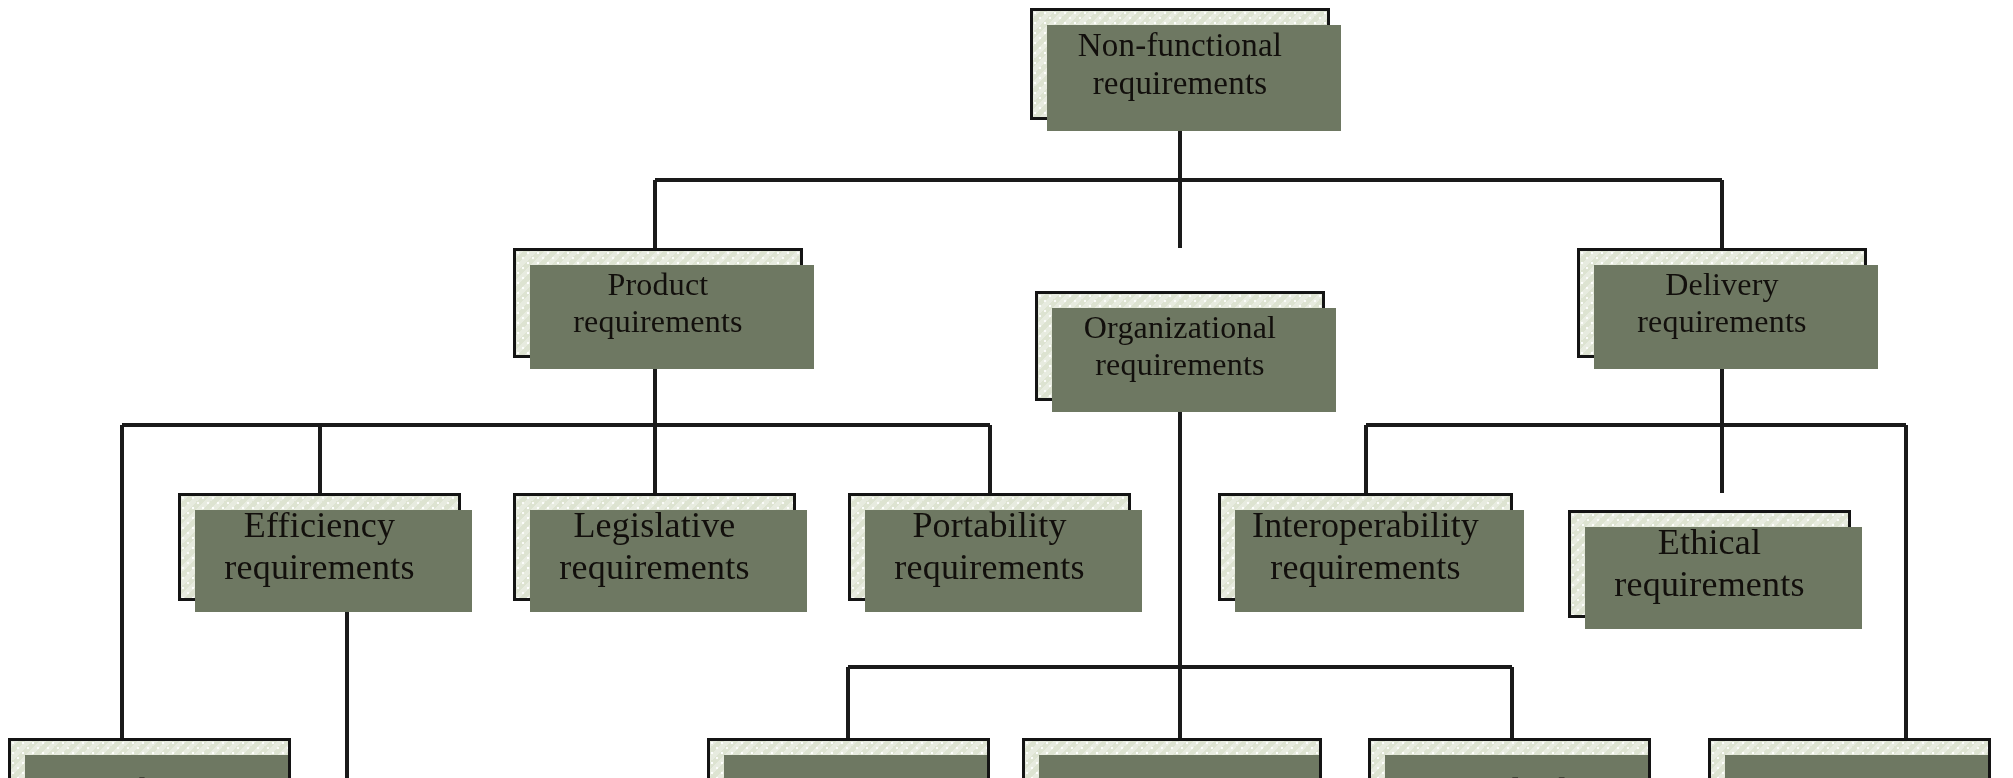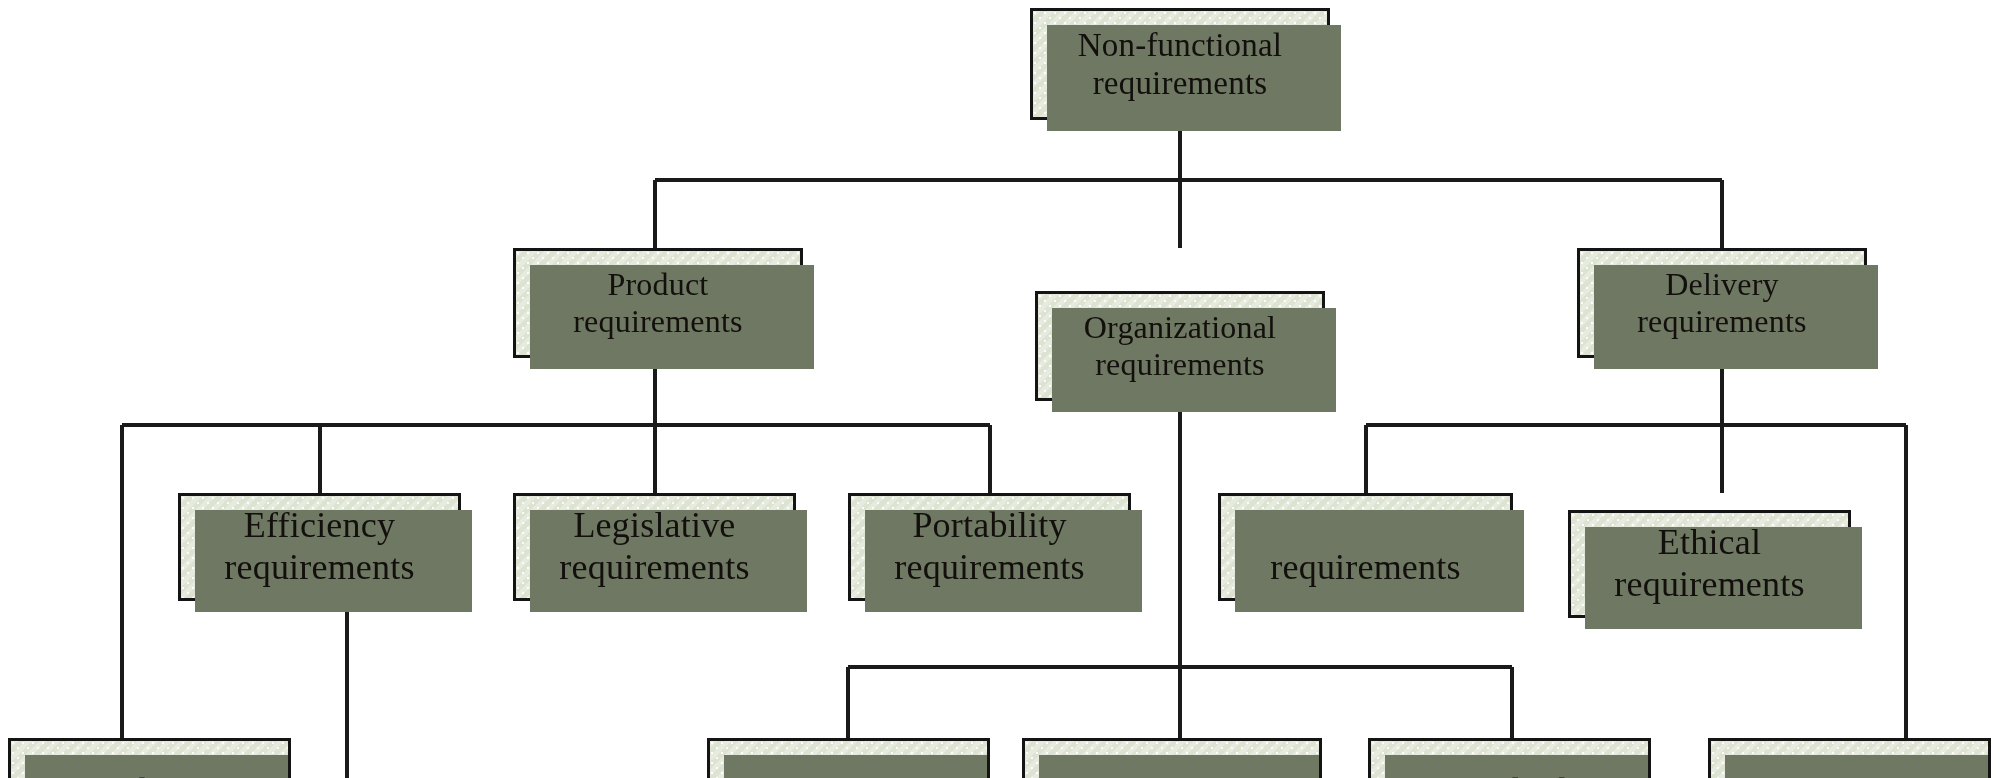--- a/index.html
+++ b/index.html
@@ -131,21 +131,21 @@
 
   <div class="node size-s" style="left:848px;top:493px;width:283px;height:108px;font-family:Liberation Serif, serif;">
     <span class="lbl">
       <span>Portability</span><br>
       <span>requirements</span>
     </span>
   </div>
 
   <div class="node size-s" style="left:1218px;top:493px;width:295px;height:108px;">
     <span class="lbl">
-      <br>
+      <span>Interoperability</span><br>
       <span>requirements</span>
     </span>
   </div>
 
   <div class="node size-s" style="left:1568px;top:510px;width:283px;height:108px;">
     <span class="lbl">
       <span>Ethical</span><br>
       <span>requirements</span>
     </span>
   </div>

